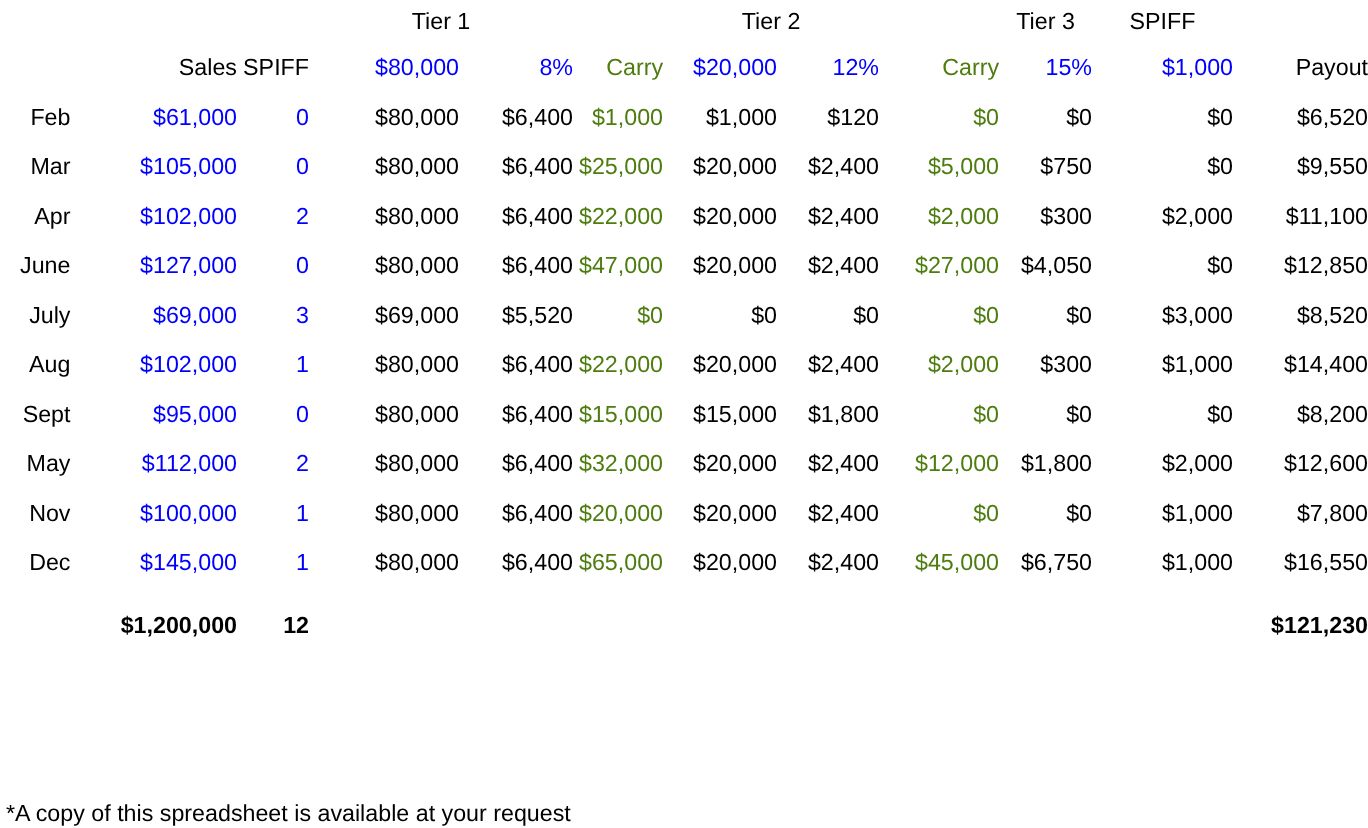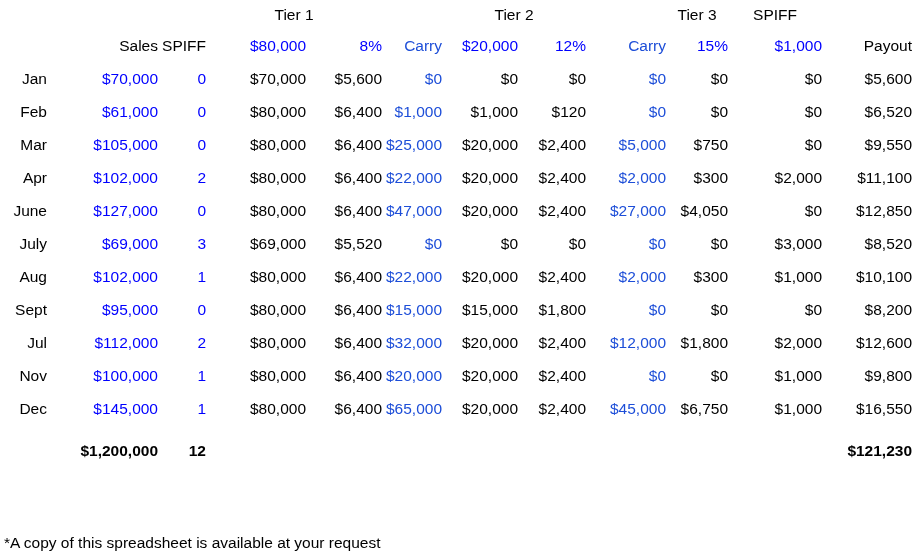--- a/index.html
+++ b/index.html
@@ -81,21 +81,21 @@
     text-align: center;
   }
   tr.group-row td.tier-label { }
 
   
   tr.param-row td {
     height: 32px;
     line-height: 32px;
   }
   .blue  { color: #0000ff; }
-  .gray  { color: #1d4ed8; }
+  .gray  { color: #4d7c0f; }
   .black { color: #000000; }
 
   td.pad-r { padding-right: 8px; }
 
   tr.data-row td { height: 33px; line-height: 33px; }
   tr.data-row td.month-cell { padding-right: 3px; }
 
   tr.total-row td {
     font-weight: bold;
     height: 36px;
@@ -162,34 +162,20 @@
       <td class="blue pad-r">12%</td>
       <td class="gray pad-r">Carry</td>
       <td class="blue pad-r">15%</td>
       <td class="blue pad-r">$1,000</td>
       <td class="black pad-r">Payout</td>
     </tr>
 
     </tbody>
       <tbody id="data-body">
         <tr class="data-row">
-          <td class="black month-cell pad-r">Jan</td>
-          <td class="blue pad-r">$70,000</td>
-          <td class="blue pad-r">0</td>
-          <td class="black pad-r">$70,000</td>
-          <td class="black pad-r">$5,600</td>
-          <td class="gray pad-r">$0</td>
-          <td class="black pad-r">$0</td>
-          <td class="black pad-r">$0</td>
-          <td class="gray pad-r">$0</td>
-          <td class="black pad-r">$0</td>
-          <td class="black pad-r">$0</td>
-          <td class="black pad-r">$5,600</td>
-        </tr>
-        <tr class="data-row">
           <td class="black month-cell pad-r">Feb</td>
           <td class="blue pad-r">$61,000</td>
           <td class="blue pad-r">0</td>
           <td class="black pad-r">$80,000</td>
           <td class="black pad-r">$6,400</td>
           <td class="gray pad-r">$1,000</td>
           <td class="black pad-r">$1,000</td>
           <td class="black pad-r">$120</td>
           <td class="gray pad-r">$0</td>
           <td class="black pad-r">$0</td>
@@ -257,38 +243,38 @@
           <td class="blue pad-r">$102,000</td>
           <td class="blue pad-r">1</td>
           <td class="black pad-r">$80,000</td>
           <td class="black pad-r">$6,400</td>
           <td class="gray pad-r">$22,000</td>
           <td class="black pad-r">$20,000</td>
           <td class="black pad-r">$2,400</td>
           <td class="gray pad-r">$2,000</td>
           <td class="black pad-r">$300</td>
           <td class="black pad-r">$1,000</td>
-          <td class="black pad-r">$10,100</td>
+          <td class="black pad-r">$14,400</td>
         </tr>
         <tr class="data-row">
           <td class="black month-cell pad-r">Sept</td>
           <td class="blue pad-r">$95,000</td>
           <td class="blue pad-r">0</td>
           <td class="black pad-r">$80,000</td>
           <td class="black pad-r">$6,400</td>
           <td class="gray pad-r">$15,000</td>
           <td class="black pad-r">$15,000</td>
           <td class="black pad-r">$1,800</td>
           <td class="gray pad-r">$0</td>
           <td class="black pad-r">$0</td>
           <td class="black pad-r">$0</td>
           <td class="black pad-r">$8,200</td>
         </tr>
         <tr class="data-row">
-          <td class="black month-cell pad-r">Jul</td>
+          <td class="black month-cell pad-r">May</td>
           <td class="blue pad-r">$112,000</td>
           <td class="blue pad-r">2</td>
           <td class="black pad-r">$80,000</td>
           <td class="black pad-r">$6,400</td>
           <td class="gray pad-r">$32,000</td>
           <td class="black pad-r">$20,000</td>
           <td class="black pad-r">$2,400</td>
           <td class="gray pad-r">$12,000</td>
           <td class="black pad-r">$1,800</td>
           <td class="black pad-r">$2,000</td>
@@ -299,21 +285,21 @@
           <td class="blue pad-r">$100,000</td>
           <td class="blue pad-r">1</td>
           <td class="black pad-r">$80,000</td>
           <td class="black pad-r">$6,400</td>
           <td class="gray pad-r">$20,000</td>
           <td class="black pad-r">$20,000</td>
           <td class="black pad-r">$2,400</td>
           <td class="gray pad-r">$0</td>
           <td class="black pad-r">$0</td>
           <td class="black pad-r">$1,000</td>
-          <td class="black pad-r">$9,800</td>
+          <td class="black pad-r">$7,800</td>
         </tr>
         <tr class="data-row">
           <td class="black month-cell pad-r">Dec</td>
           <td class="blue pad-r">$145,000</td>
           <td class="blue pad-r">1</td>
           <td class="black pad-r">$80,000</td>
           <td class="black pad-r">$6,400</td>
           <td class="gray pad-r">$65,000</td>
           <td class="black pad-r">$20,000</td>
           <td class="black pad-r">$2,400</td>

